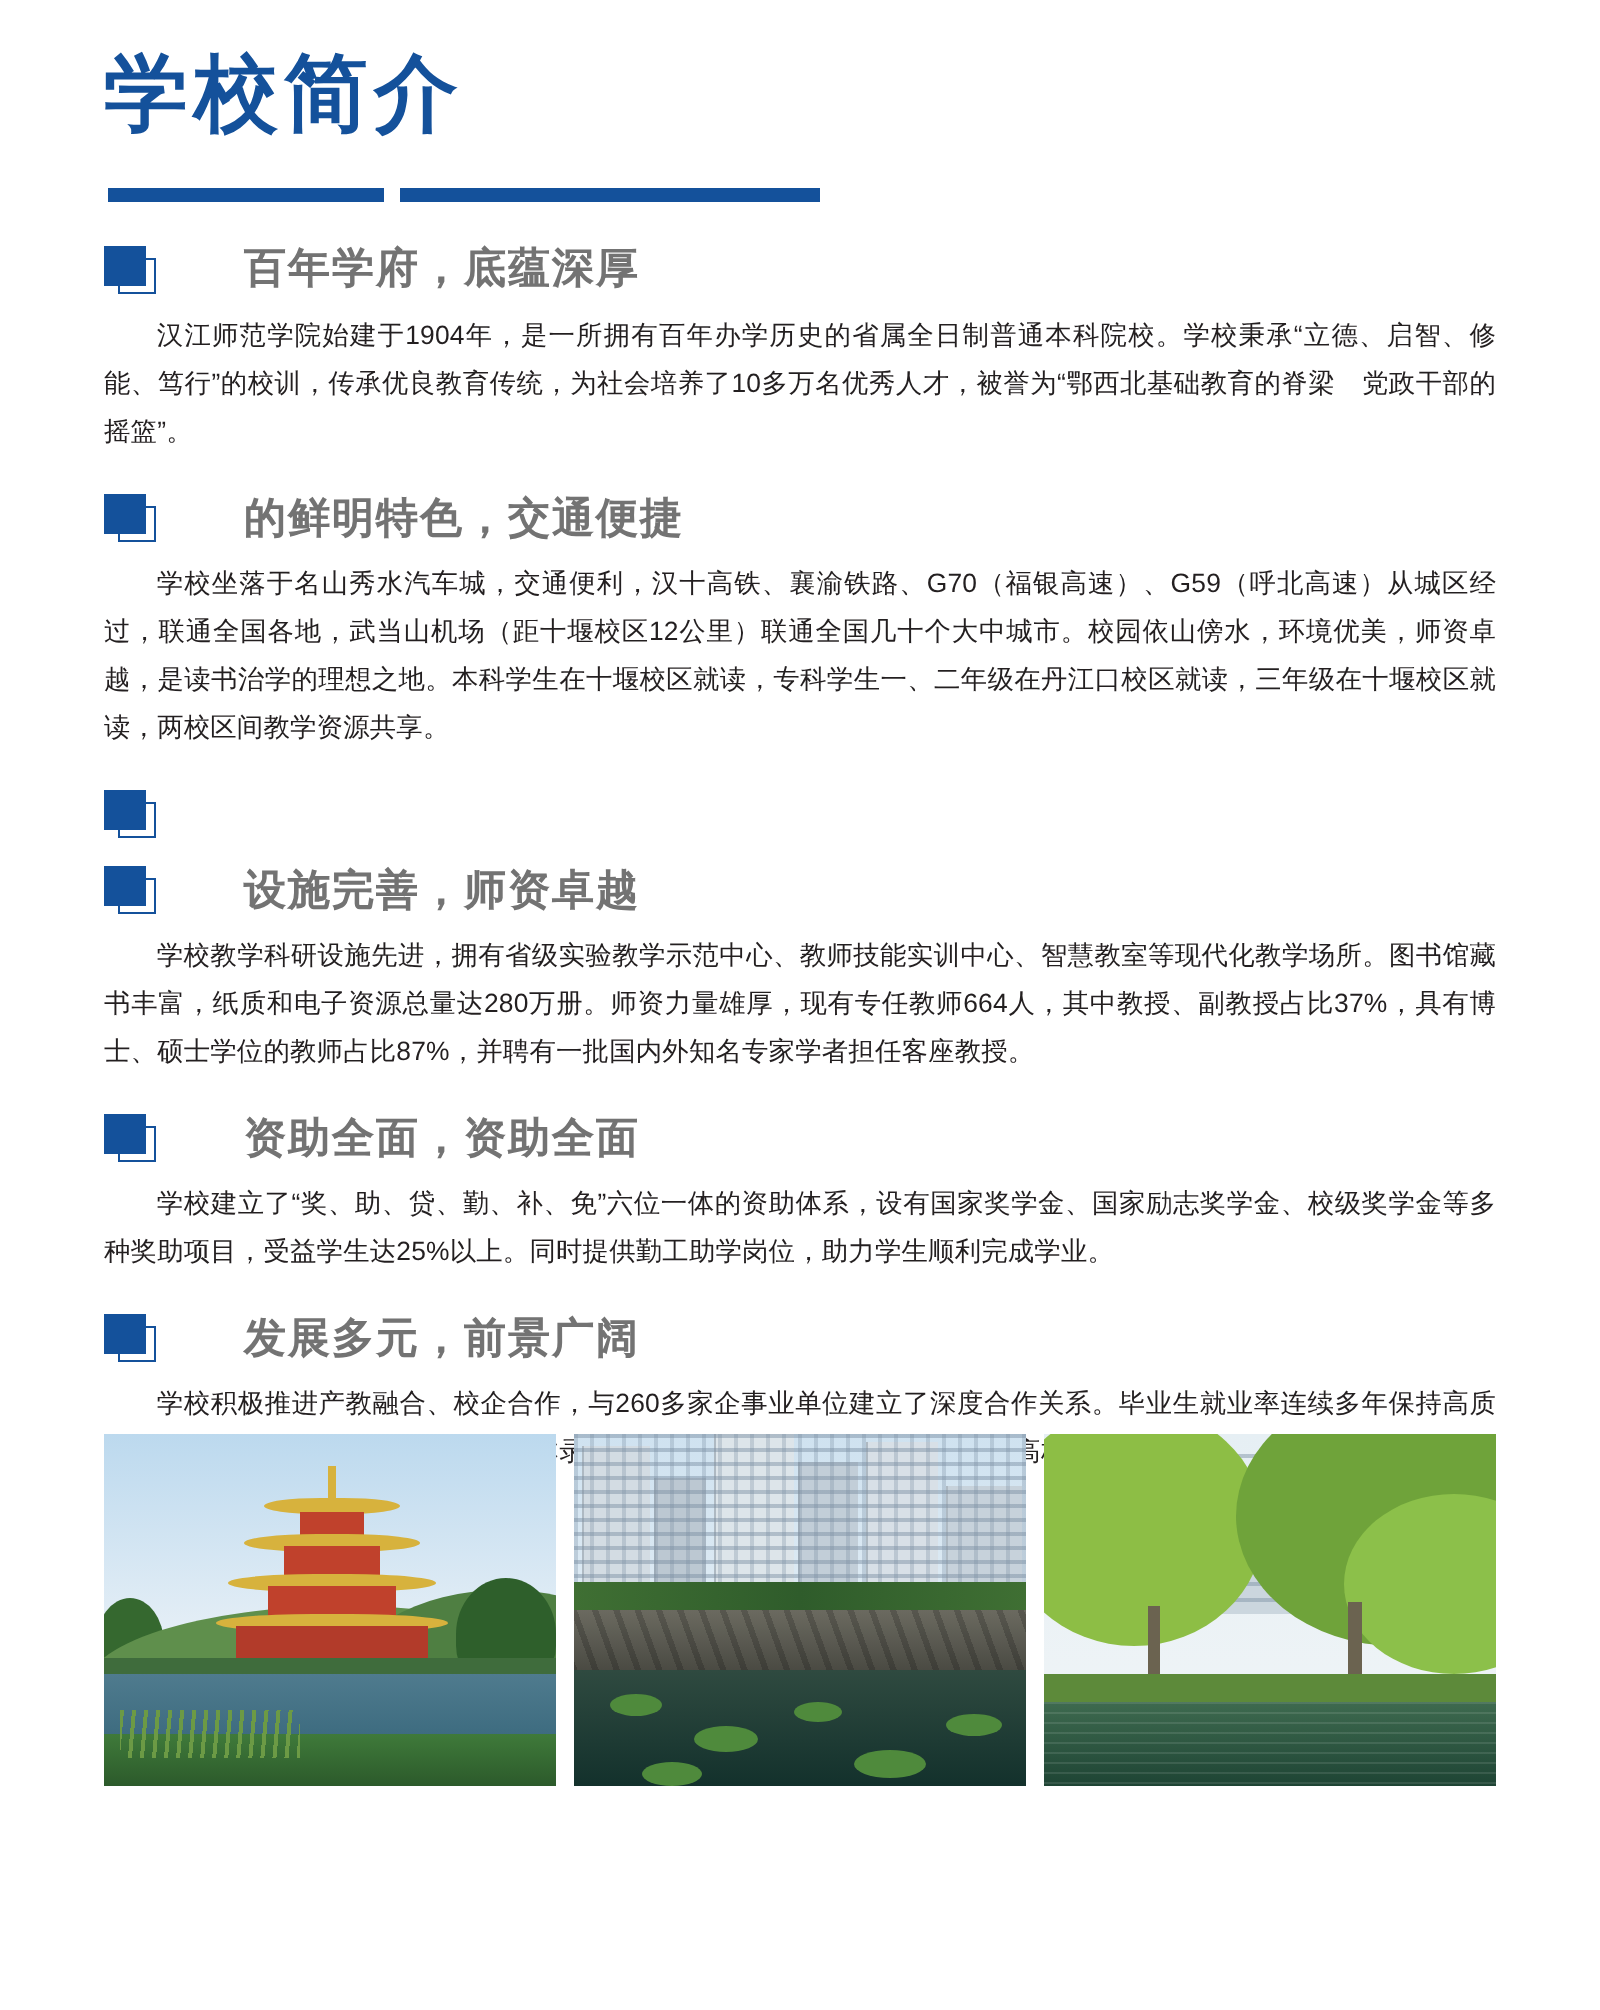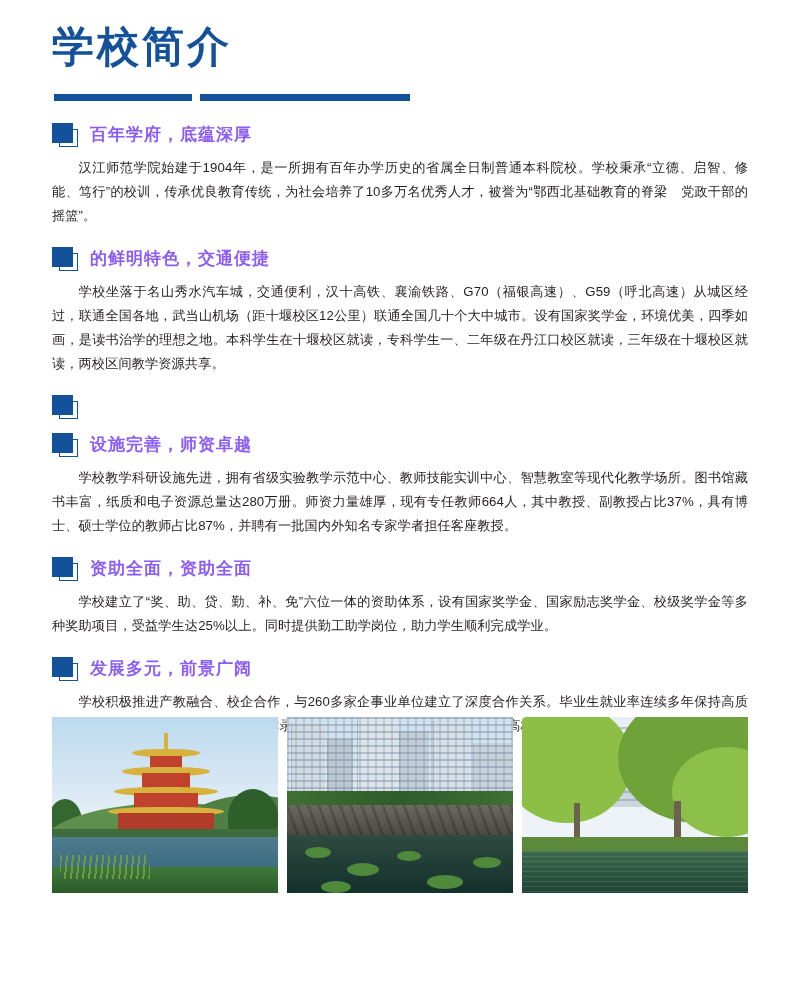--- a/index.html
+++ b/index.html
@@ -66,26 +66,27 @@
     background: #14519b;
   }
   .sec-marker .out {
     position: absolute;
     left: 7px; top: 6px;
     width: 19px; height: 18px;
     border: 1.6px solid #14519b;
     background: transparent;
   }
   .sec-title {
-    font-size: 17px;
+    font-size: 21px;
     font-weight: bold;
-    color: #8b5cf6;
+    color: #737373;
     letter-spacing: 1px;
     line-height: 1.1;
     white-space: nowrap;
+    margin-left: 32px;
   }
 
   .sec-body {
     font-size: 13.2px;
     line-height: 1.82;
     color: #231f20;
     text-align: justify;
     text-indent: 2em;
     margin: 0 0 14px 0;
     letter-spacing: 0.1px;
@@ -196,21 +197,21 @@
     </div>
 
     <div class="section">
       <div class="sec-head">
         <span class="sec-marker">
           <span class="blk"></span>
             <span class="out"></span>
         </span>
         <span class="sec-title">的鲜明特色，交通便捷</span>
       </div>
-      <p class="sec-body">学校坐落于名山秀水汽车城，交通便利，汉十高铁、襄渝铁路、G70（福银高速）、G59（呼北高速）从城区经过，联通全国各地，武当山机场（距十堰校区12公里）联通全国几十个大中城市。设有国家奖学金，环境优美，四季如画，是读书治学的理想之地。本科学生在十堰校区就读，专科学生一、二年级在丹江口校区就读，三年级在十堰校区就读，两校区间教学资源共享。</p>
+      <p class="sec-body">学校坐落于名山秀水汽车城，交通便利，汉十高铁、襄渝铁路、G70（福银高速）、G59（呼北高速）从城区经过，联通全国各地，武当山机场（距十堰校区12公里）联通全国几十个大中城市。校园依山傍水，环境优美，师资卓越，是读书治学的理想之地。本科学生在十堰校区就读，专科学生一、二年级在丹江口校区就读，三年级在十堰校区就读，两校区间教学资源共享。</p>
     </div>
 
     <div class="section">
       <div class="sec-head">
         <span class="sec-marker">
           <span class="blk"></span>
             <span class="out"></span>
         </span>
       </div>
     </div>

